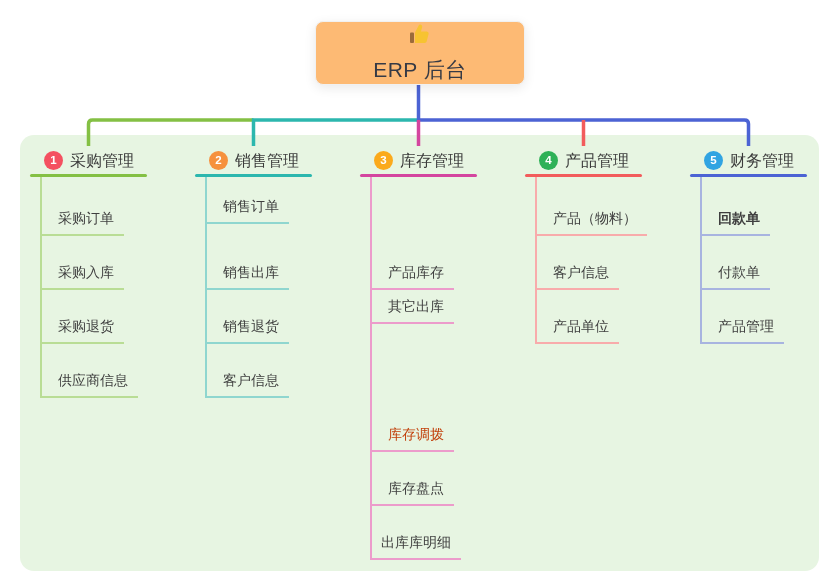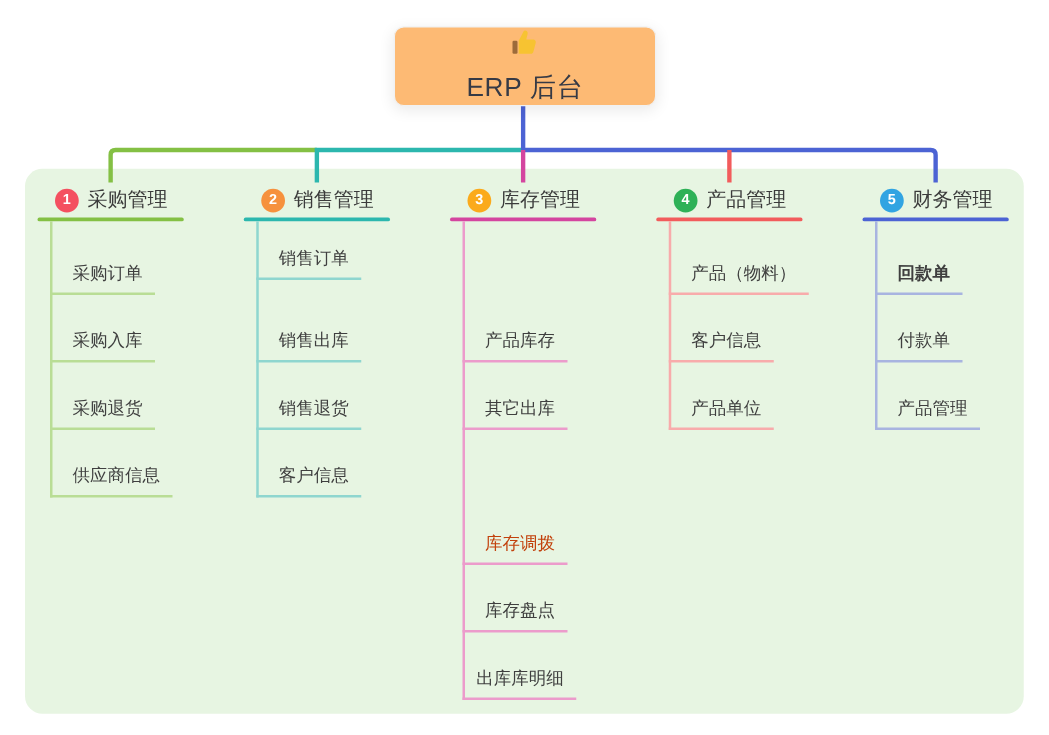--- a/index.html
+++ b/index.html
@@ -70,21 +70,21 @@
         <div class="child" style="color: rgb(63, 63, 63); top: 262px; border-bottom-color: rgb(143, 214, 207);">销售出库</div>
         <div class="child" style="color: rgb(63, 63, 63); top: 316px; border-bottom-color: rgb(143, 214, 207);">销售退货</div>
         <div class="child" style="color: rgb(63, 63, 63); top: 370px; border-bottom-color: rgb(143, 214, 207);">客户信息</div>
       </div>
       <div class="branch" style="left: 360px;">
     <span class="badge" style="background: rgb(251, 170, 28);">3</span>
     <span class="branch-label" style="color: rgb(59, 59, 59);">库存管理</span>
     <div class="branch-underline" style="background: rgb(212, 69, 159);"></div>
     <div class="trunk" style="background: rgb(236, 155, 203); height: 383px;"></div>
         <div class="child" style="color: rgb(63, 63, 63); top: 262px; border-bottom-color: rgb(236, 155, 203);">产品库存</div>
-        <div class="child" style="color: rgb(63, 63, 63); top: 316px; border-bottom-color: rgb(236, 155, 203);">其它出库</div>
+        <div class="child" style="color: rgb(63, 63, 63); top: 296px; border-bottom-color: rgb(236, 155, 203);">其它出库</div>
         <div class="child" style="color: #c2410c; top: 424px; border-bottom-color: rgb(236, 155, 203);">库存调拨</div>
         <div class="child" style="color: rgb(63, 63, 63); top: 478px; border-bottom-color: rgb(236, 155, 203);">库存盘点</div>
         <div class="child" style="color: rgb(63, 63, 63); top: 532px; border-bottom-color: rgb(236, 155, 203); padding-left: 11px;">出库库明细</div>
       </div>
       <div class="branch" style="left: 525px;">
     <span class="badge" style="background: rgb(46, 177, 87);">4</span>
     <span class="branch-label" style="color: rgb(59, 59, 59);">产品管理</span>
     <div class="branch-underline" style="background: rgb(242, 92, 92);"></div>
     <div class="trunk" style="background: rgb(248, 171, 171); height: 167px;"></div>
   <div class="child" style="color: rgb(63, 63, 63); top: 208px; border-bottom-color: rgb(248, 171, 171);">产品（物料）</div>

